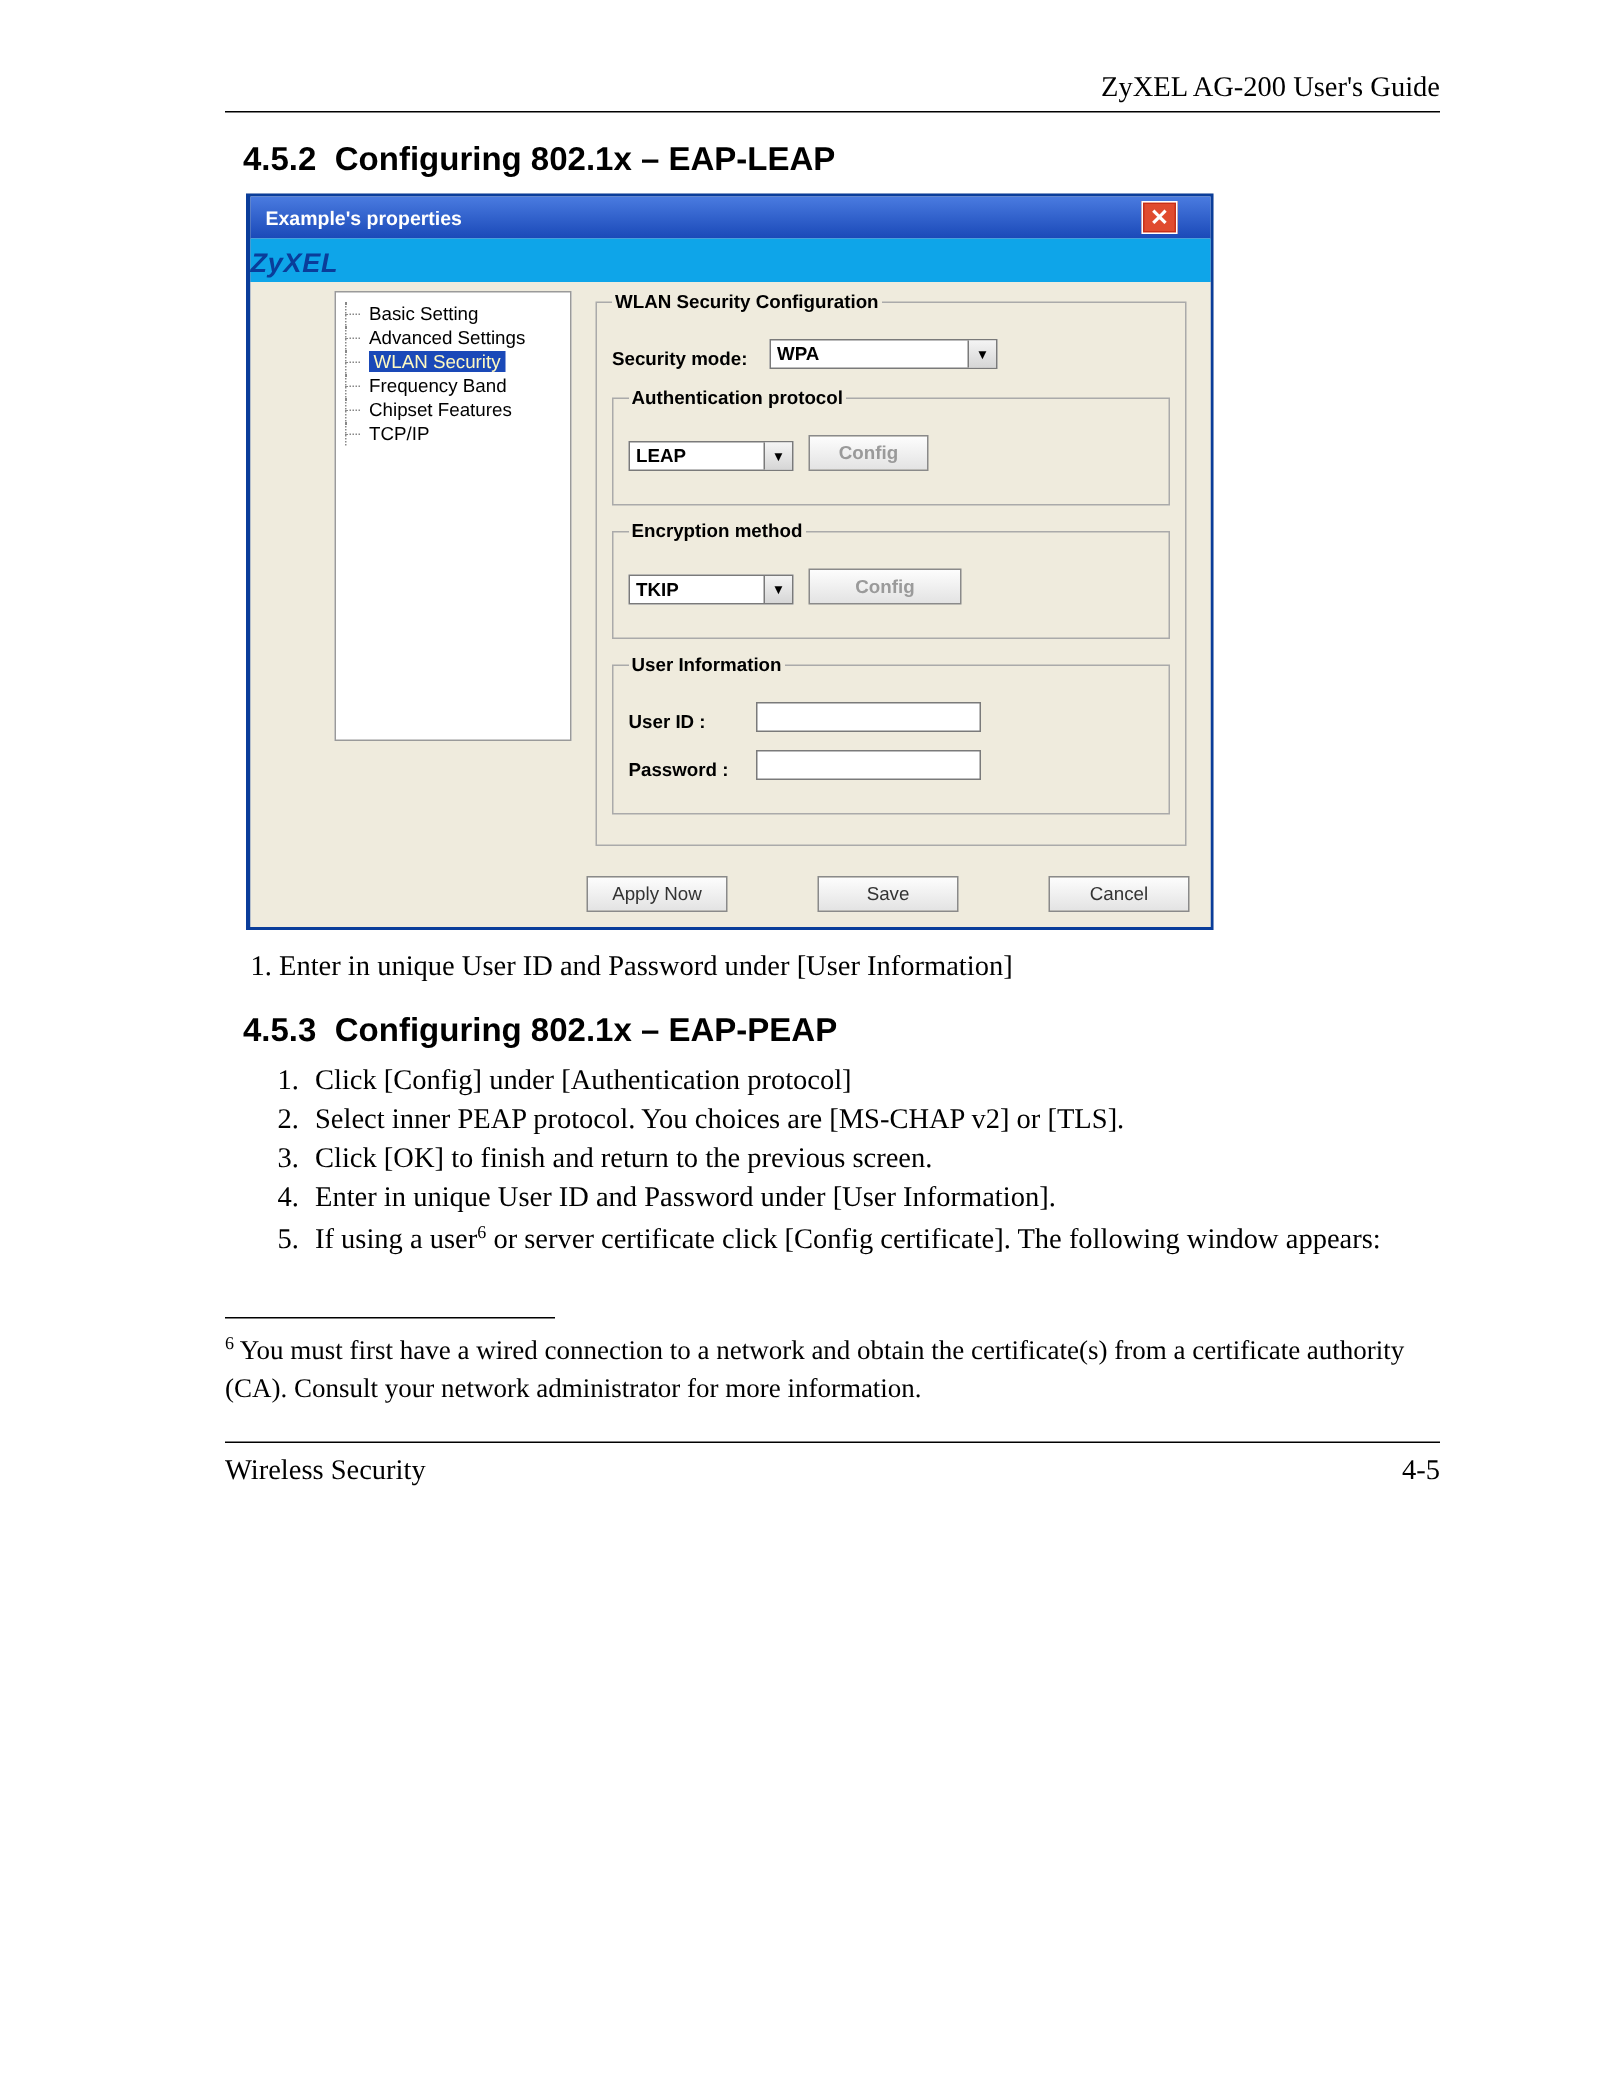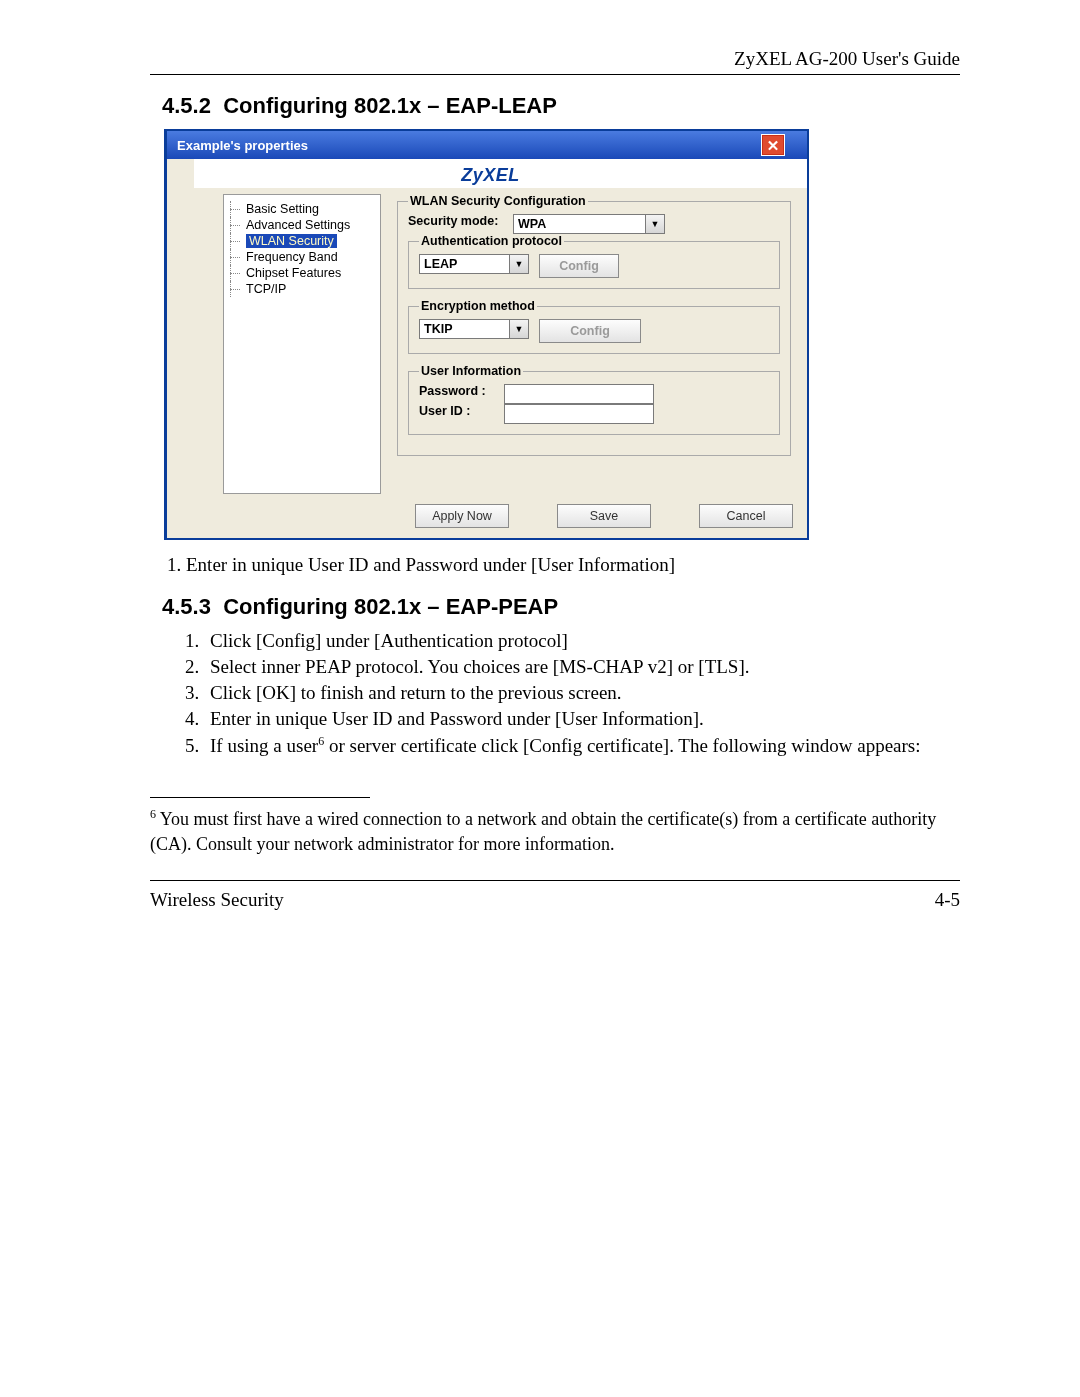--- a/index.html
+++ b/index.html
@@ -3,40 +3,40 @@
 <meta charset="utf-8">
 <style>
   html,body{margin:0;padding:0;background:#fff;font-family:"Times New Roman",Times,serif;color:#000;}
   .page{width:1080px;height:1397px;box-sizing:border-box;padding:48px 120px 60px 150px;position:relative;}
   .top-right-hdr{text-align:right;font-size:19px;margin-bottom:4px;}
   .hrule{border:none;border-top:1px solid #000;margin:0 0 18px 0;}
   h2.sec{font-family:Arial,Helvetica,sans-serif;font-size:22px;font-weight:bold;margin:0 0 10px 12px;}
   .screenshot{margin-left:14px;border:2px solid #0a3d9a;border-left:3px solid #0a3d9a;width:640px;background:#efebdd;font-family:Tahoma,Arial,sans-serif;font-size:13px;color:#000;}
   .titlebar{background:linear-gradient(#4a7be0,#1a49b8);height:28px;display:flex;align-items:center;justify-content:space-between;padding:0 22px 0 10px;color:#fff;font-weight:bold;}
   .titlebar .close{width:22px;height:20px;background:#e04b2f;border:1px solid #fff;color:#fff;display:flex;align-items:center;justify-content:center;font-weight:bold;font-size:15px;line-height:1;box-shadow:inset 0 0 0 1px #c83018;}
-  .brandrow{background:#ffffff;text-align:center;padding:6px 20px 2px 0;margin-left:27px;}
+  .brandrow{background:#0ea5e9;text-align:left;padding:6px 20px 2px 0;}
   .brand{color:#0a3d9a;font-weight:bold;font-style:italic;font-size:18px;letter-spacing:.5px;}
   .dialog-body{display:flex;background:#efebdd;padding:6px 8px 8px 8px;}
   .tree{width:158px;border:1px solid #9a9a9a;background:#fff;height:300px;padding:6px 4px;box-sizing:border-box;font-size:12.5px;margin-left:48px;}
   .tree-rows{margin:0;padding:0;list-style:none;}
   .tree-rows li{position:relative;padding:1px 0 1px 18px;white-space:nowrap;}
   .tree-rows li::before{content:"";position:absolute;left:2px;top:0;bottom:0;border-left:1px dotted #888;}
   .tree-rows li::after{content:"";position:absolute;left:2px;top:50%;width:10px;border-top:1px dotted #888;}
   .tree-rows li.sel span{background:#1a49b8;color:#fef9c3;padding:0 3px;}
   .rpanel{flex:1;padding:0 8px 0 16px;font-weight:bold;}
   fieldset.grp{border:1px solid #aaa;margin:0 0 10px 0;padding:6px 10px 10px 10px;}
   fieldset.grp legend{font-size:12.5px;padding:0 2px;}
-  .row{display:flex;align-items:flex-start;gap:10px;margin:0 0;}
+  .row{display:flex;align-items:flex-end;gap:10px;margin:12px 0;}
   .lbl{width:95px;font-size:12.5px;}
   .combo{position:relative;display:inline-flex;align-items:center;width:152px;height:20px;border:1px solid #7a7a7a;background:#fff;box-sizing:border-box;font-size:12.5px;padding-left:4px;}
   .combo .arrow{position:absolute;right:0;top:0;bottom:0;width:18px;border-left:1px solid #7a7a7a;background:linear-gradient(#f4f4f4,#d6d6d6);display:flex;align-items:center;justify-content:center;font-size:9px;}
   .xpbtn{min-width:78px;height:22px;border:1px solid #8a8a8a;background:linear-gradient(#fdfdfd,#e3e3e3);font-size:12.5px;color:#333;display:inline-flex;align-items:center;justify-content:center;}
   .xpbtn.dis{color:#9a9a9a;}
   .txt{width:150px;height:20px;border:1px solid #7a7a7a;background:#fff;box-sizing:border-box;}
-  .btnrow{background:#efebdd;padding:2px 14px 10px 14px;display:flex;justify-content:flex-end;gap:48px;}
+  .btnrow{background:#efebdd;padding:2px 14px 10px 14px;display:flex;justify-content:flex-end;gap:60px;}
   .btnrow .xpbtn{min-width:92px;}
   .after-list{margin:14px 0 18px 36px;padding:0;font-size:19px;}
   .after-list li{margin:4px 0;}
   ol.steps{margin:6px 0 40px 36px;padding:0;font-size:19px;}
   ol.steps li{margin:4px 0 4px 18px;padding-left:6px;}
   sup{font-size:12px;}
   .fn-rule{width:220px;border:none;border-top:1px solid #000;margin:40px 0 8px 0;}
   .footnote{font-size:18px;line-height:1.35;}
   .foot-rule{border:none;border-top:1px solid #000;margin:24px 0 8px 0;}
   .footer{display:flex;justify-content:space-between;font-size:19px;}
@@ -100,25 +100,25 @@
                 <span>TKIP</span>
                 <span class="arrow">▼</span>
               </span>
               <span class="xpbtn dis" style="min-width:100px">Config</span>
             </div>
           </fieldset>
 
           <fieldset class="grp">
             <legend>User Information</legend>
             <div class="row">
-              <span class="lbl" style="width:75px">Password :</span>
+              <span class="lbl" style="width:75px">User ID :</span>
               <span class="txt"></span>
             </div>
             <div class="row">
-              <span class="lbl" style="width:75px">User ID :</span>
+              <span class="lbl" style="width:75px">Password :</span>
               <span class="txt"></span>
             </div>
           </fieldset>
         </fieldset>
       </div>
     </div>
     <div class="btnrow">
       <span class="xpbtn">Apply Now</span>
       <span class="xpbtn">Save</span>
       <span class="xpbtn">Cancel</span>

